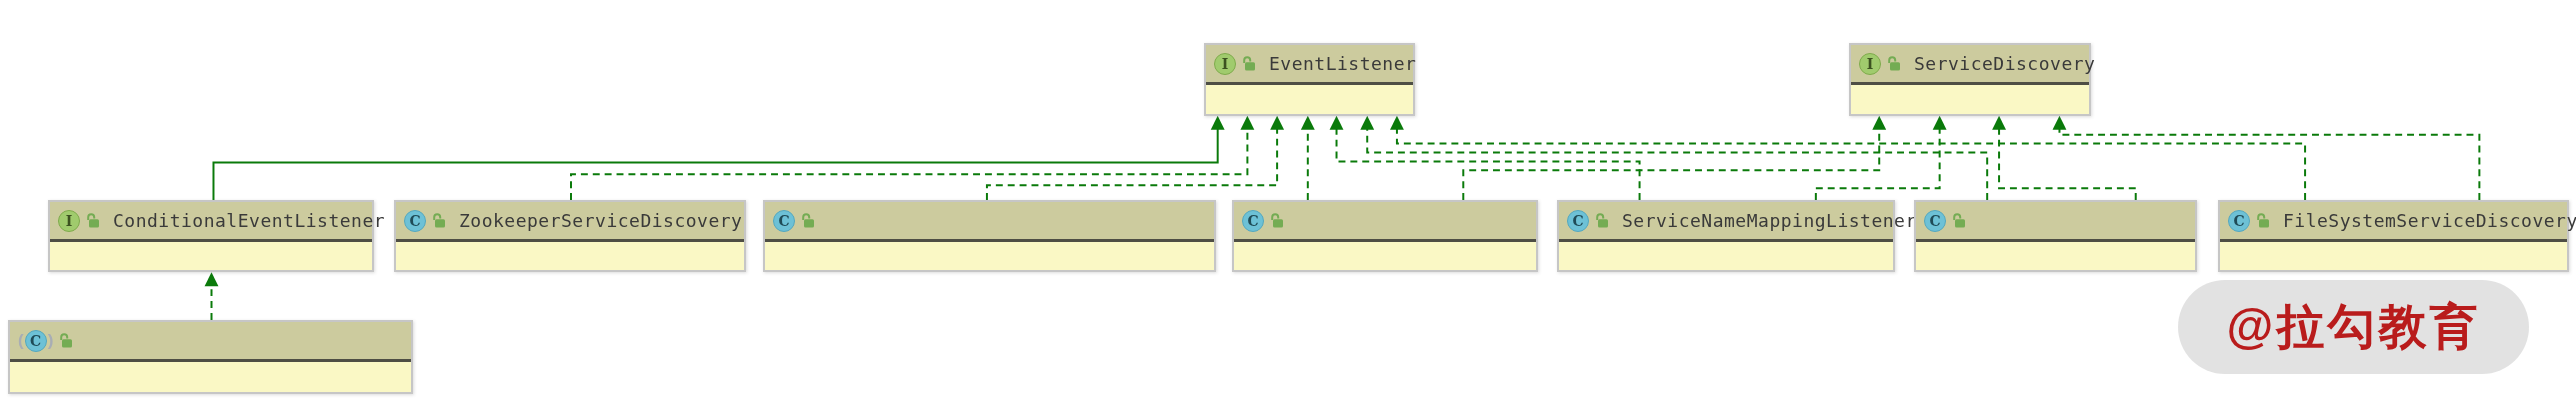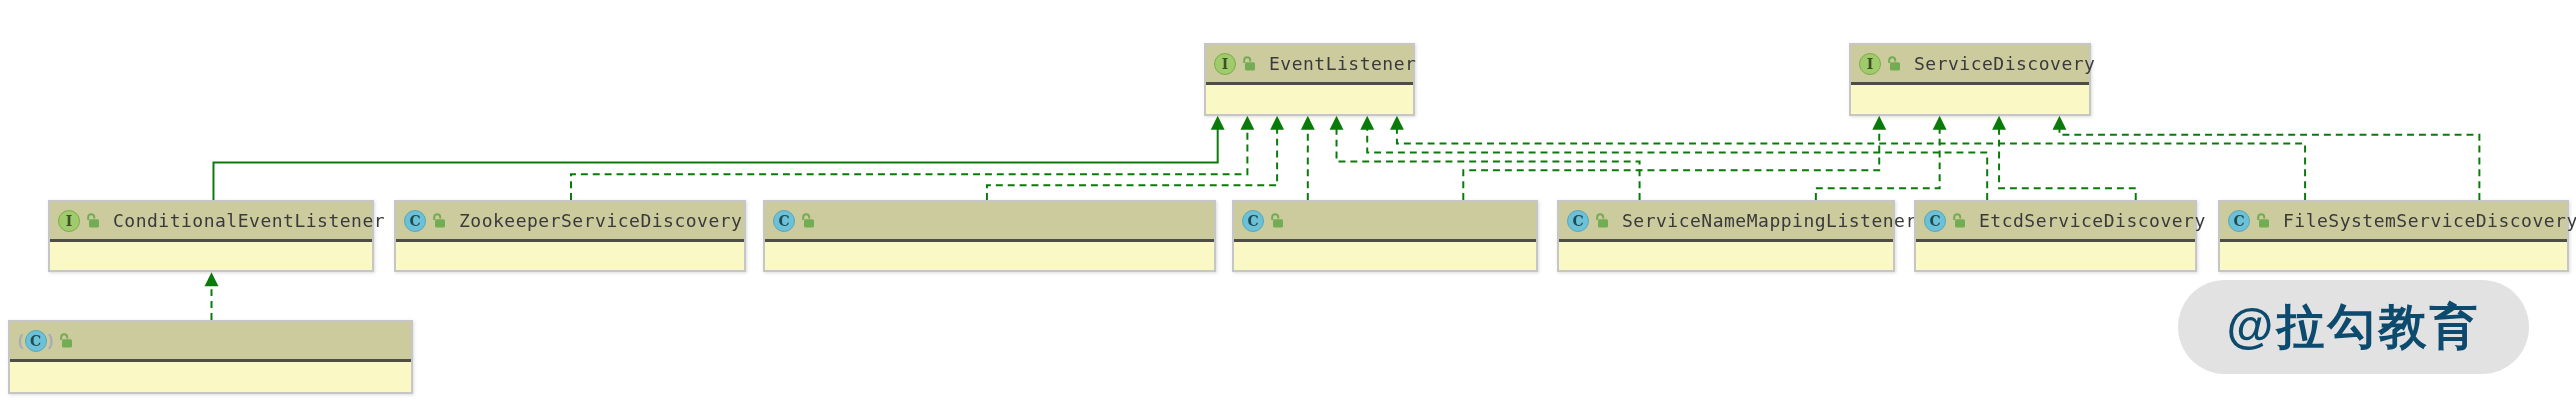--- a/index.html
+++ b/index.html
@@ -51,21 +51,21 @@
   .lock-icon{flex:none;margin-left:5px;width:16px;height:17px;display:inline-block;}
   .node-label{
     margin-left:12px;
     font-size:18px;color:#3a3a3a;letter-spacing:0.5px;white-space:nowrap;
   }
   #watermark{
     position:absolute;z-index:3;
     display:flex;align-items:center;justify-content:center;
     background:rgba(190,190,190,0.45);
     border-radius:50px;
-    color:#0c4a6e;
+    color:#b91c1c;
     font-family:"Liberation Sans",sans-serif;
     font-size:48px;font-weight:bold;letter-spacing:3px;
   }
 </style>
 </head>
 <body>
 
 <div id="canvas">
   <svg id="edge-layer" viewBox="0 0 2600 414" xmlns="http://www.w3.org/2000/svg">
       <polyline points="215,202 215,164 1229,164 1229,130" fill="none" stroke="#0a7a0a" stroke-width="2"></polyline>
@@ -169,21 +169,20 @@
       </div>
       <div class="node-body"></div>
     </div>
     <div class="node" style="left: 1914px; top: 200px; width: 283px; height: 72px;">
       <div class="node-header">
         <span class="type-icon class">C</span>
         <span class="lock-icon"><svg width="16" height="17" viewBox="0 0 16 17">
             <path d="M3.2 8 V5.2 a3 3 0 0 1 6 0 V6.4" fill="none" stroke="#74ac53" stroke-width="2"></path>
             <rect x="4" y="7.2" width="10" height="8.2" rx="1.5" fill="#74ac53"></rect>
           </svg></span>
-        <span class="node-label">EtcdServiceDiscovery</span>
       </div>
       <div class="node-body"></div>
     </div>
     <div class="node" style="left: 2218px; top: 200px; width: 351px; height: 72px;">
       <div class="node-header">
         <span class="type-icon class">C</span>
         <span class="lock-icon"><svg width="16" height="17" viewBox="0 0 16 17">
             <path d="M3.2 8 V5.2 a3 3 0 0 1 6 0 V6.4" fill="none" stroke="#74ac53" stroke-width="2"></path>
             <rect x="4" y="7.2" width="10" height="8.2" rx="1.5" fill="#74ac53"></rect>
           </svg></span>

